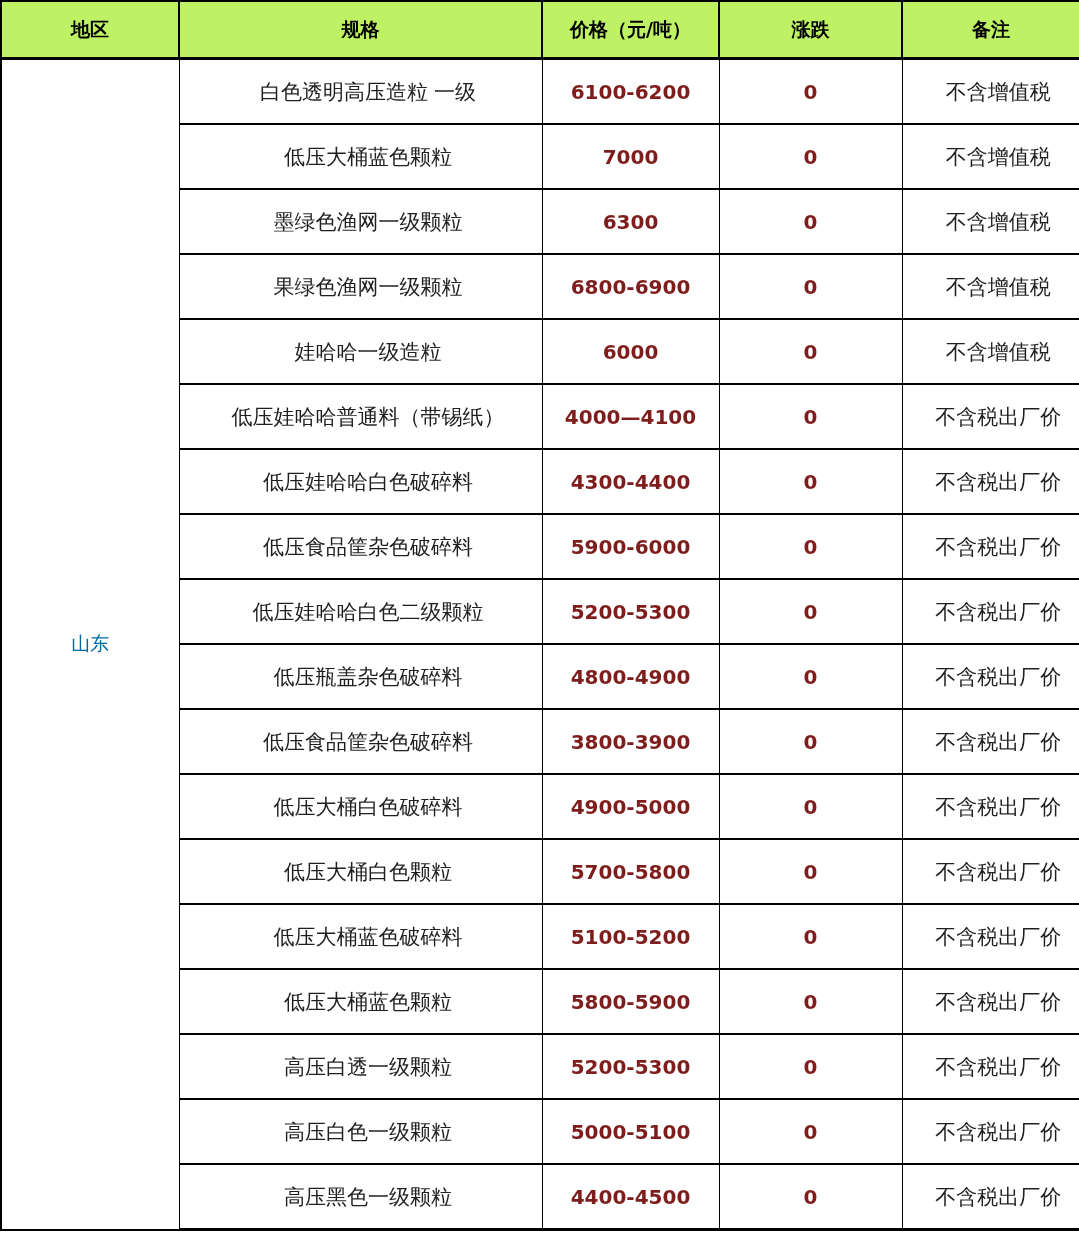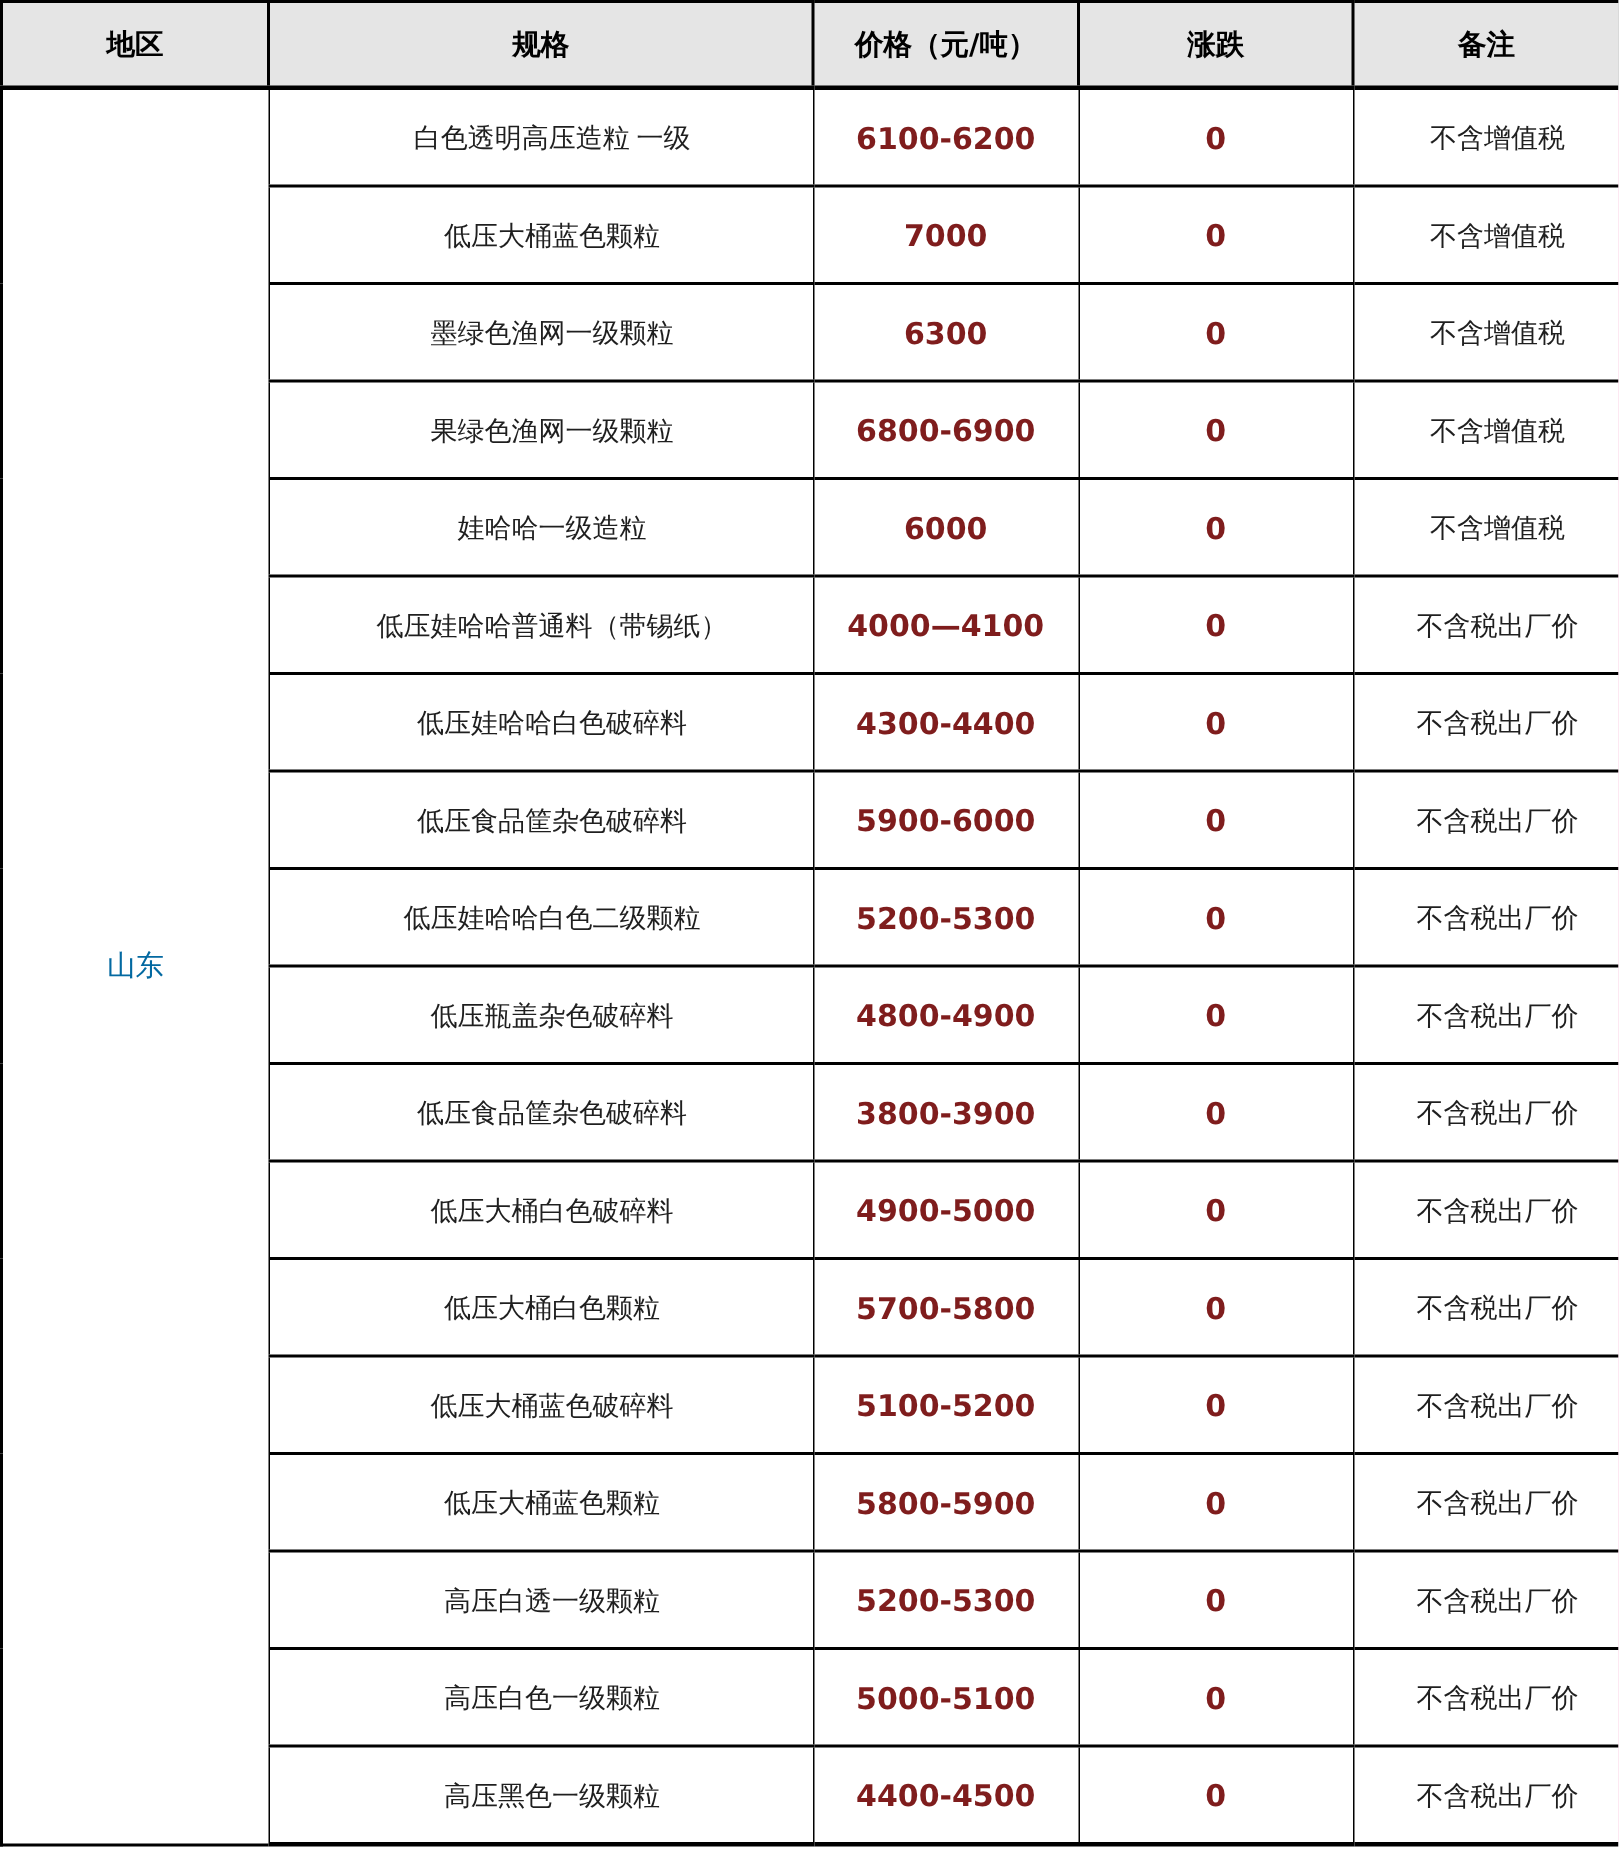--- a/index.html
+++ b/index.html
@@ -22,21 +22,21 @@
     box-sizing: border-box;
     border: 2px solid #000000;
   }
   table.price-table col.c-region { width: 178px; }
   table.price-table col.c-spec   { width: 363px; }
   table.price-table col.c-price  { width: 177px; }
   table.price-table col.c-change { width: 183px; }
   table.price-table col.c-note   { width: 178px; }
 
   th {
-    background: #e5e5e5;
+    background: #bef264;
     color: #000000;
     font-family: "DejaVu Sans", "Liberation Sans", sans-serif;
     font-weight: bold;
     font-size: 19px;
     height: 55px;
     text-align: center;
     vertical-align: middle;
     border-left: 2px solid #000000;
     border-right: 2px solid #000000;
     border-top: 2px solid #000000;
@@ -56,22 +56,22 @@
     overflow: hidden;
     white-space: nowrap;
   }
   td.region {
     font-family: "Liberation Serif", "DejaVu Serif", serif;
     font-size: 19px;
     color: #0369a1;
     border-left: 2px solid #000000;
   }
   td.spec, td.note {
-    font-family: Liberation Serif, serif;
-    font-size: 18px;
+    font-family: Liberation Sans, sans-serif;
+    font-size: 21px;
     color: #1f1f1f;
     padding-left: 15px;
   }
   td.price, td.change {
     font-family: "DejaVu Sans", "Liberation Sans", sans-serif;
     font-weight: bold;
     font-size: 20px;
     color: #7f1d1d;
   }
   td.note { border-right: 2px solid #ec4899; }

